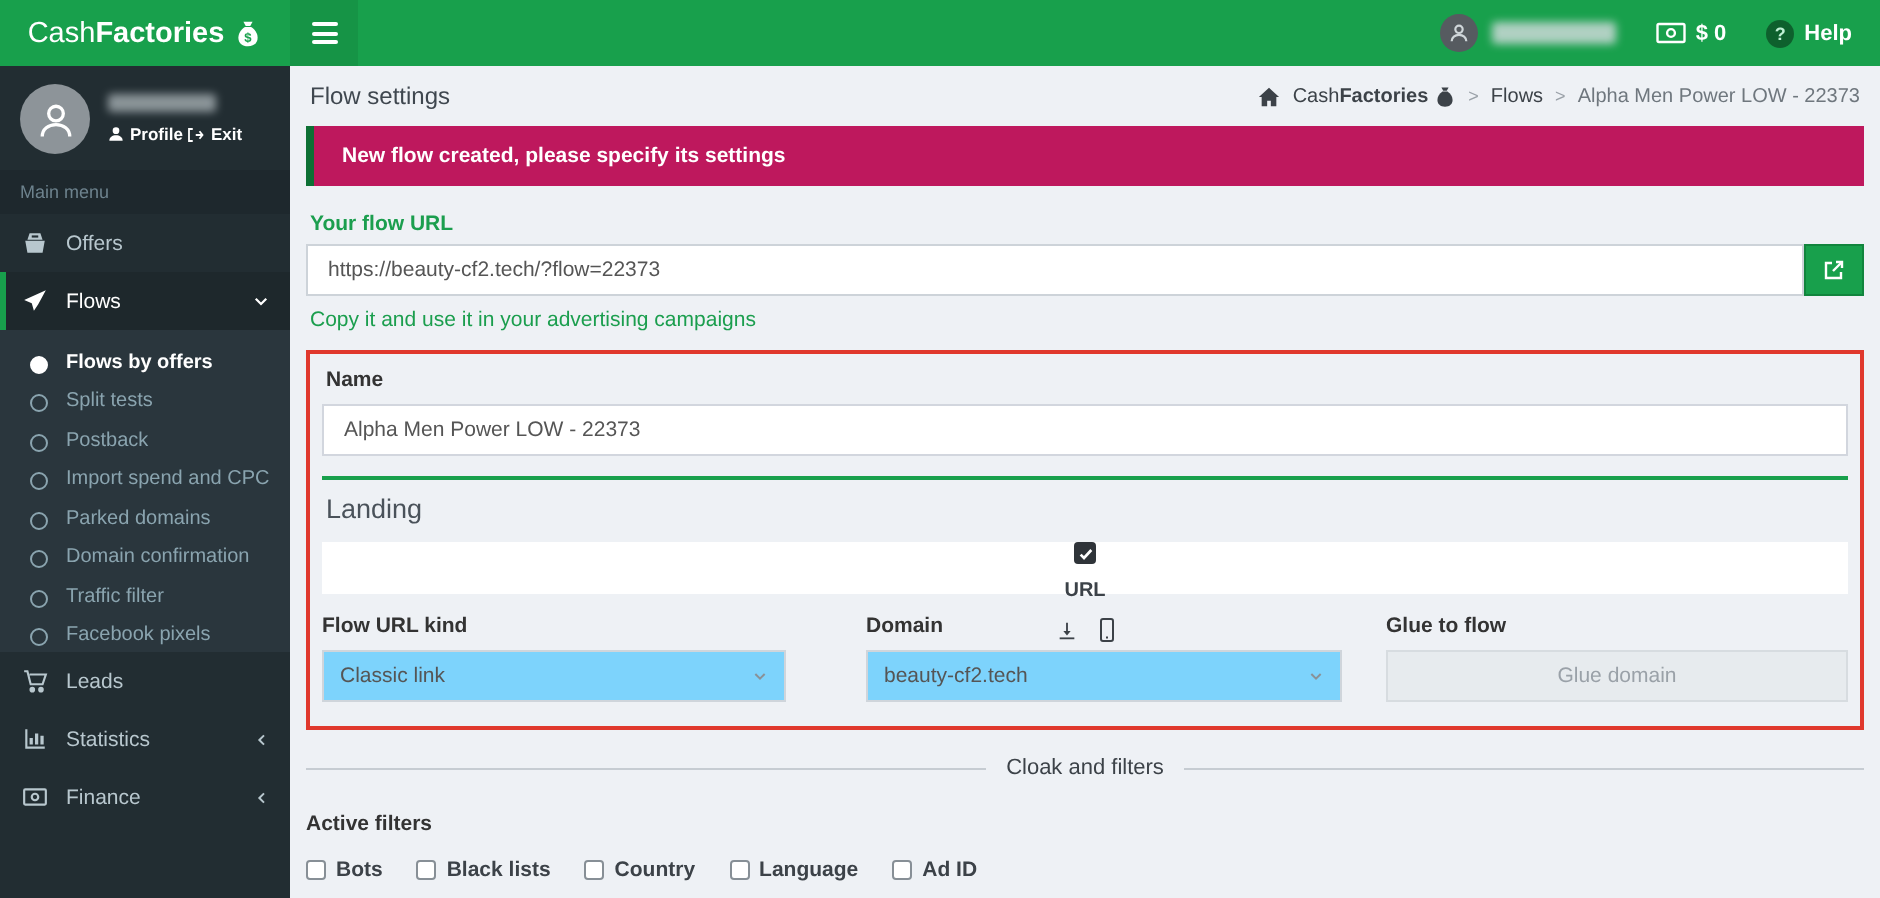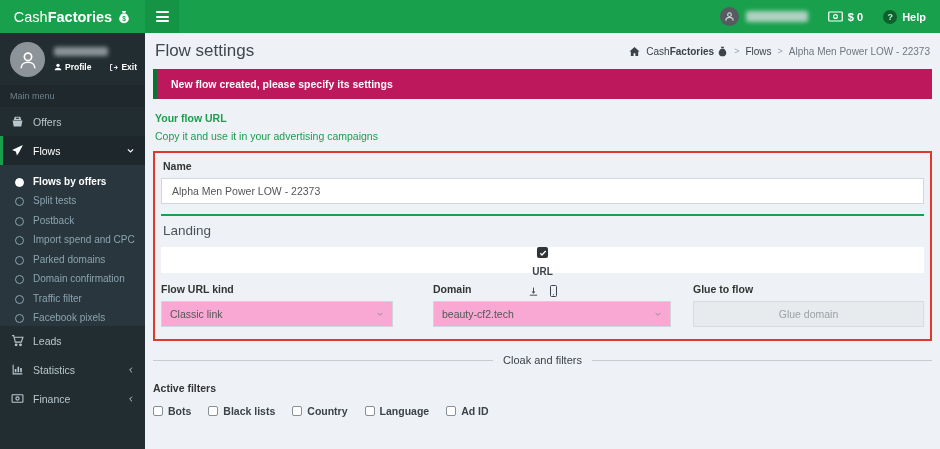--- a/index.html
+++ b/index.html
@@ -20,37 +20,37 @@
   .redacted { width:62px; height:11px; background:#d6dde0; opacity:.8; filter:blur(2px); border-radius:2px; }
   .tb-balance { display:flex; align-items:center; gap:5px; font-weight:bold; cursor:pointer; }
   .tb-help { display:flex; align-items:center; gap:5px; font-weight:bold; cursor:pointer; }
   .help-badge { width:14px; height:14px; border-radius:50%; background:rgba(0,0,0,0.4); color:#bff0d4; font-size:9px; font-weight:bold; display:flex; align-items:center; justify-content:center; }
 
   
   .sidebar { position:absolute; top:33px; left:0; width:145px; bottom:0; background:#222d32; color:#b8c7ce; z-index:4; }
   .user-panel { display:flex; gap:9px; padding:9px 10px 8px; align-items:center; }
   .up-avatar { width:35px; height:35px; border-radius:50%; background:#8d9499; display:flex; align-items:center; justify-content:center; flex:none; }
   .redacted-sm { width:54px; height:9px; background:#aeb7bb; opacity:.75; filter:blur(2px); border-radius:2px; }
-  .user-links { display:flex; gap:18px; margin-top:6px; font-size:8.5px; color:#fff; align-items:center;justify-content:space-between; }
+  .user-links { display:flex; gap:2px; margin-top:6px; font-size:8.5px; color:#fff; align-items:center;justify-content:space-between; }
   .user-link { display:flex; align-items:center; gap:3px; cursor:pointer; font-weight:bold; }
   .menu-header { padding:6px 10px 6px; font-size:9px; color:#6d828d; background:#1e282d; }
   .menu-item { height:29px; display:flex; align-items:center; gap:9px; padding:0 10px 0 8px; font-size:10.5px; cursor:pointer; border-left:3px solid transparent; }
   .menu-item svg { flex:none; }
   .menu-item .chev { margin-left:auto; }
   .menu-item.active { background:#1e282c; color:#fff; border-left-color:#18a04c; }
   .submenu { background:#2a363d; padding:2px 0 3px; }
   .sub-item { height:19.5px; display:flex; align-items:flex-end; gap:9px; padding:0 10px 0 15px; font-size:10px; color:#8aa4af; cursor:pointer; }
   .sub-item .dot { width:9px; height:9px; border-radius:50%; border:1.5px solid #8aa4af; flex:none; }
   .sub-item.active { color:#fff; font-weight:bold; }
   .sub-item.active .dot { background:#fff; border-color:#fff; }
 
   
   .main { position:absolute; left:145px; top:33px; right:0; bottom:0; padding:0 8px; overflow:hidden; }
   .content-header { display:flex; justify-content:space-between; align-items:center; padding:8px 2px 5px; }
-  .page-title { font-size:17px; font-weight:normal; color:#3f474f; }
+  .page-title { font-size:12px; font-weight:normal; color:#3f474f; }
   .breadcrumb { display:flex; align-items:center; gap:6px; font-size:10px; color:#3c4248; }
   .breadcrumb .crumb-brand { display:flex; align-items:center; gap:3px; cursor:pointer; }
   .breadcrumb .bold { font-weight:bold; }
   .breadcrumb .sep { color:#9aa1a8; font-size:9px; }
   .breadcrumb .link { cursor:pointer; }
   .breadcrumb .current { color:#6f777e; }
 
   .alert { background:#be185d; border-left:4px solid #0d7034; color:#fff; font-weight:bold; font-size:10.5px; padding:9px 14px; margin-top:3px; }
 
   .flow-url-label { color:#1b9e4e; font-weight:bold; font-size:10.5px; margin:13px 2px 4px; }
@@ -67,21 +67,21 @@
   .landing-row { background:#fff; height:26px; display:flex; align-items:center; padding:0 8px; gap:8px;flex-direction:column; }
   .cb-checked { width:11px; height:11px; background:#2f3439; border-radius:2px; display:flex; align-items:center; justify-content:center; cursor:pointer; flex:none; }
   .url-head { flex:1; text-align:center; font-size:10px; font-weight:bold; color:#3c4248; }
   .landing-icons { display:flex; gap:10px; align-items:center; color:#3c4248; }
   .approve { width:112px; text-align:center; font-size:10px; font-weight:bold; color:#3c4248; }
   .three-cols { display:flex; margin-top:10px; }
   .col1 { width:232px; margin-right:40px; }
   .col2 { width:238px; margin-right:22px; }
   .col3 { flex:1; }
   .col-label { font-size:10.5px; font-weight:bold; color:#333; margin-bottom:6px; }
-  .select { height:26px; background:#f9a8d4; border:1px solid #cfd5db; display:flex; align-items:center; justify-content:space-between; padding:0 8px; font-size:10.5px; color:#555; cursor:pointer; }
+  .select { height:26px; background:#7dd3fc; border:1px solid #cfd5db; display:flex; align-items:center; justify-content:space-between; padding:0 8px; font-size:10.5px; color:#555; cursor:pointer; }
   .glue-btn { height:26px; width:100%; background:#e7ebee; border:1px solid #d7dce0; color:#9aa1a8; font-size:10.5px; font-family:"Liberation Sans", sans-serif; cursor:default; }
 
   .divider { display:flex; align-items:center; gap:10px; margin-top:13px; color:#3c4248; font-size:11px; }
   .divider .line { flex:1; height:1px; background:#c6ccd2; }
   .filters-label { font-weight:bold; font-size:10.5px; color:#333; margin-top:16px; }
   .filters-row { display:flex; gap:17px; margin-top:11px; align-items:flex-start;font-weight:bold; }
   .filter-opt { display:flex; align-items:center; gap:5px; font-size:10.5px; color:#3c4248; cursor:pointer; }
   .cb-empty { width:10px; height:10px; border:1px solid #878f96; background:#fff; border-radius:2px; flex:none; }
 </style>
 </head>
@@ -263,20 +263,30 @@
         <span class="sep">&gt;</span>
         <span class="link">Flows</span>
         <span class="sep">&gt;</span>
         <span class="current">Alpha Men Power LOW - 22373</span>
       </div>
     </div>
 
     <div class="alert">New flow created, please specify its settings</div>
 
     <div class="flow-url-label">Your flow URL</div>
+    <div class="url-row">
+      <input class="url-input" type="text" value="https://beauty-cf2.tech/?flow=22373" style="">
+      <div class="open-btn">
+        <svg width="12" height="12" viewBox="0 0 24 24" fill="none" stroke="#fff" stroke-width="2.4">
+            <path d="M14 4h6v6"></path>
+            <path d="M20 4l-9 9"></path>
+            <path d="M19 14v6H4V5h6"></path>
+          </svg>
+      </div>
+    </div>
     <div class="helper">Copy it and use it in your advertising campaigns</div>
 
     <div class="redbox">
       <div class="field-label">Name</div>
       <input class="name-input" type="text" value="Alpha Men Power LOW - 22373" style="">
       <hr class="hr-green">
       <div class="landing-title">Landing</div>
 
       <div class="landing-row">
         <span class="cb-checked">

